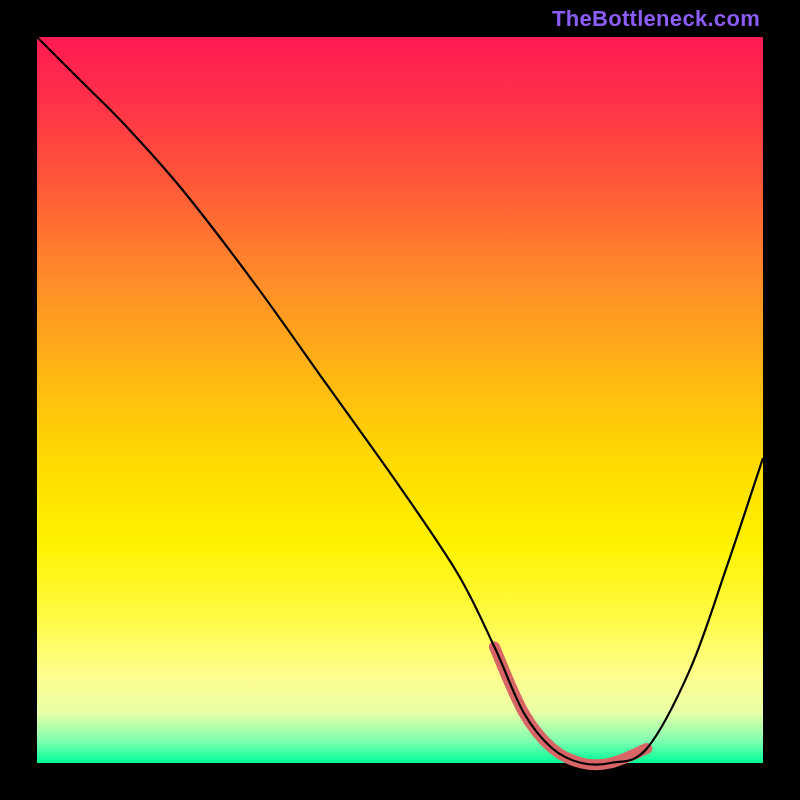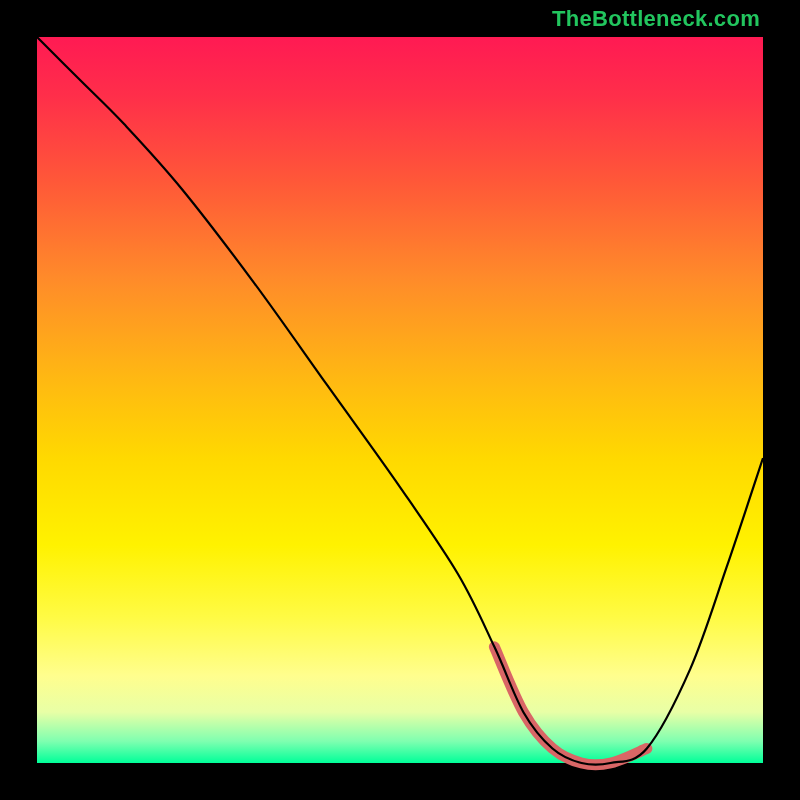--- a/index.html
+++ b/index.html
@@ -44,21 +44,21 @@
     left: 0;
     top: 0;
     width: 726px;
     height: 726px;
     overflow: visible;
   }
   .watermark {
     position: absolute;
     top: 6px;
     right: 40px;
-    color: #22c55e;
+    color: #8b5cf6;
     font-size: 22px;
     font-weight: bold;
     letter-spacing: 0.3px;
     user-select: none;
     text-align: center;
   }
 </style>
 </head>
 <body>
 

